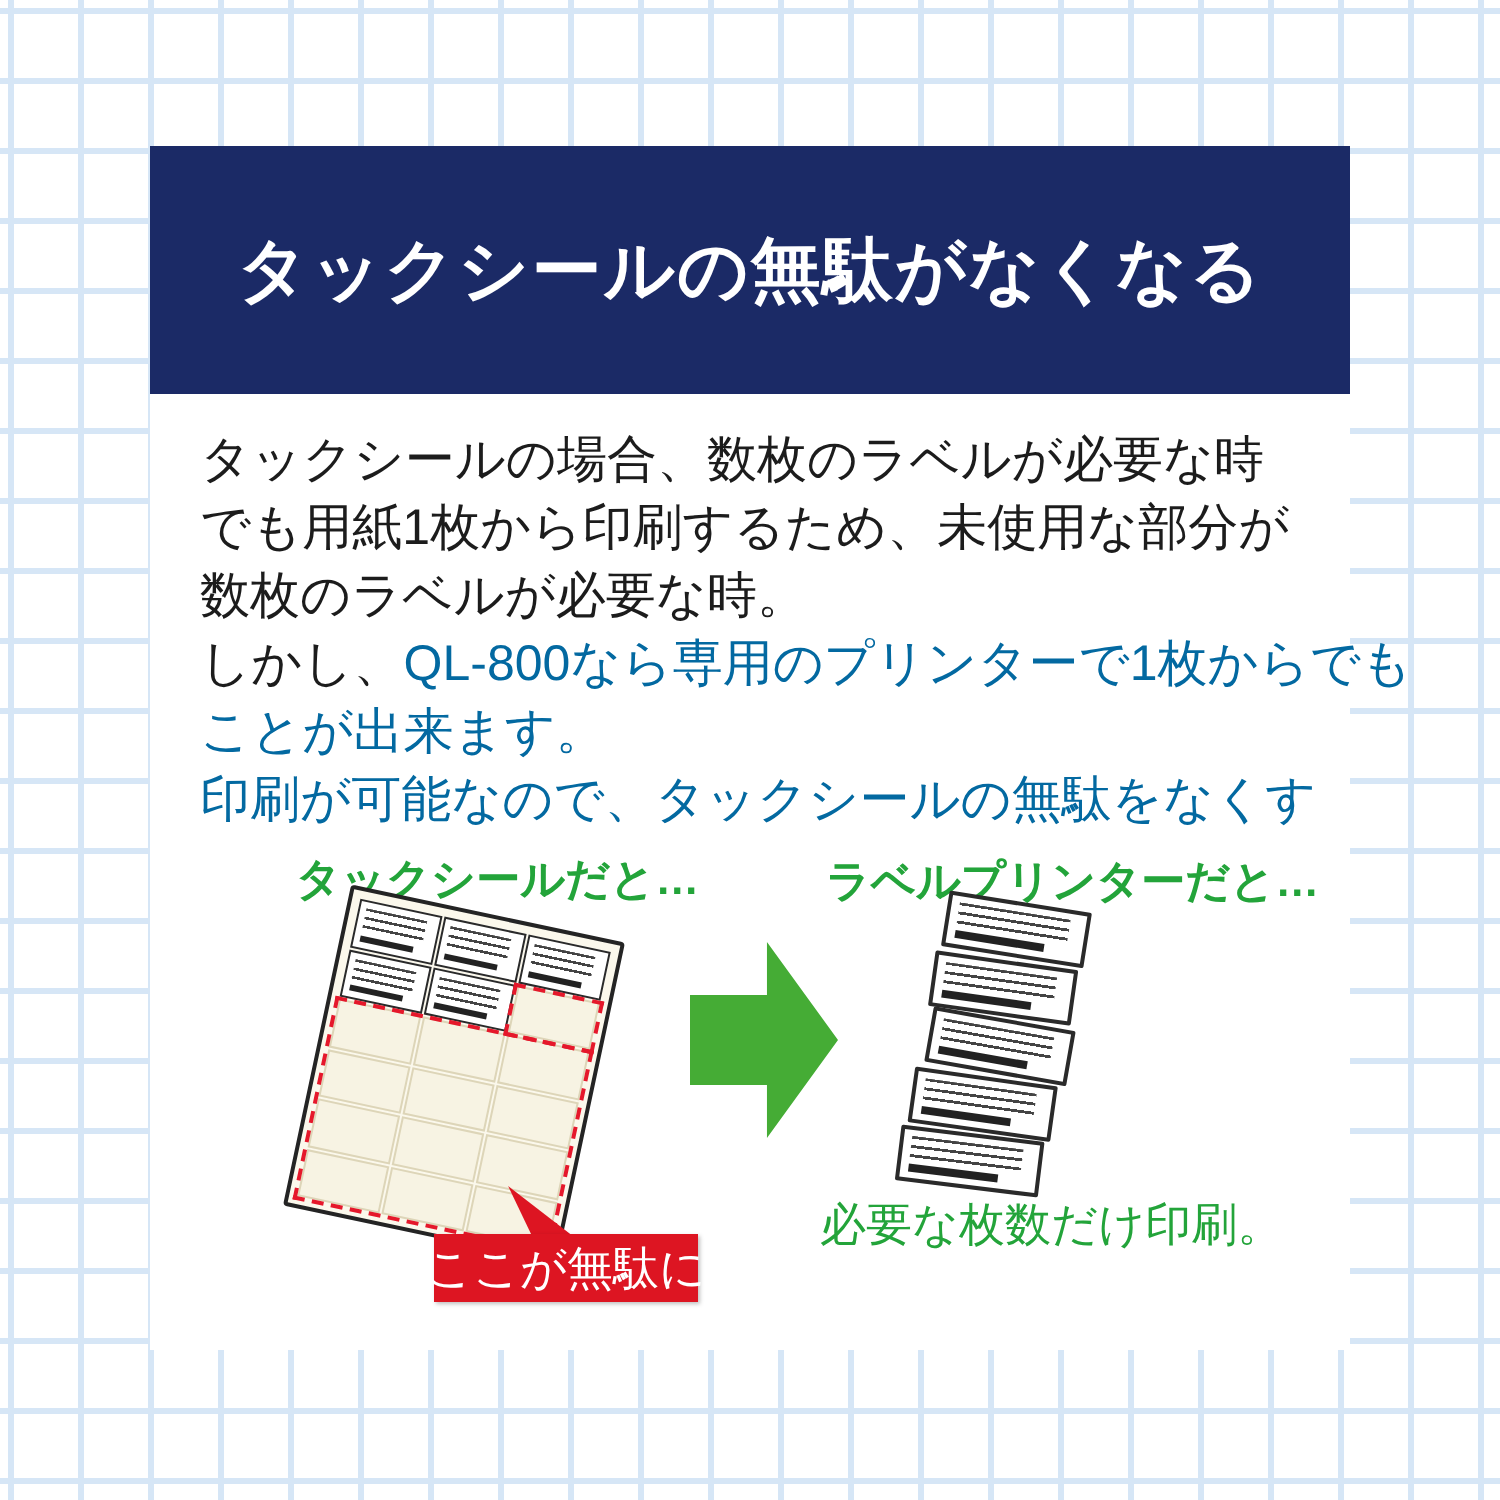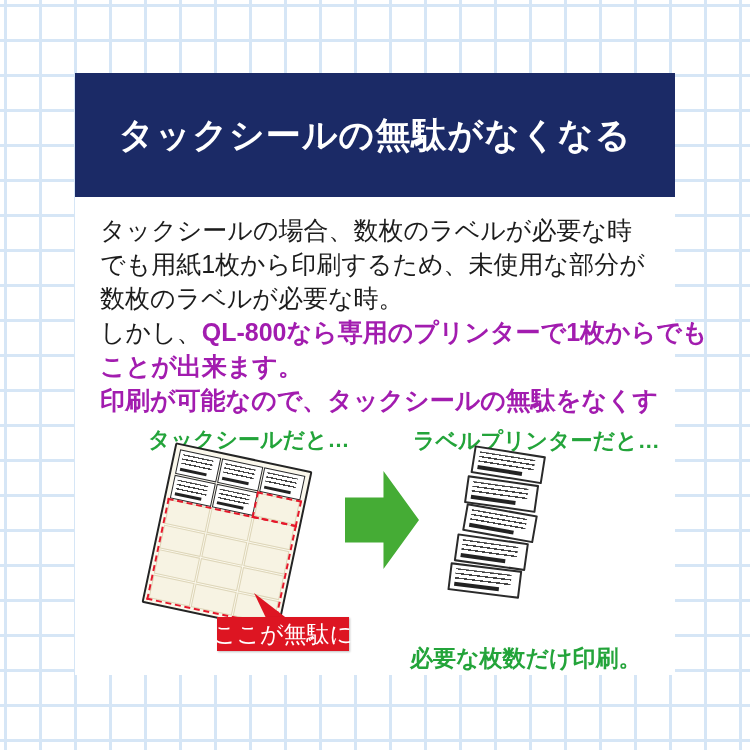--- a/index.html
+++ b/index.html
@@ -21,21 +21,21 @@
     position:absolute;left:0;top:0;width:600px;height:124px;
     background:#1b2a66;display:flex;align-items:center;justify-content:center;
   }
   .banner-title{
     color:#ffffff;font-size:35px;font-weight:bold;letter-spacing:1px;white-space:nowrap;
   }
   .desc{
     position:absolute;left:25px;top:140px;width:570px;
     font-size:25px;line-height:34px;color:#1c1c1c;white-space:nowrap;
   }
-  .desc .red{color:#a21caf;font-weight:bold;}
+  .desc .red{color:#0369a1;}
   .heading{
     position:absolute;font-size:22px;font-weight:bold;color:#23a43a;white-space:nowrap;
   }
   .heading.left{left:73px;top:352px;}
   .heading.right{left:338px;top:353px;}
 
   
   .sheet{
     position:absolute;left:82px;top:382px;width:140px;height:164px;
     background:#fbf8ec;border:2px solid #242424;border-radius:2px;
@@ -100,21 +100,21 @@
   .strip-label.printed::before{
     content:"";position:absolute;left:4px;right:8px;top:3px;height:50%;
     background:repeating-linear-gradient(to bottom,#444 0 1.4px,transparent 1.4px 4.6px);
   }
   .strip-label.printed::after{
     content:"";position:absolute;left:4px;bottom:3px;width:66%;height:3.5px;background:#222;
   }
 
   .caption{
     position:absolute;left:335px;top:524px;
-    font-size:23px;line-height:31px;font-weight:bold;color:#23a43a;white-space:nowrap;margin-top:46px;
+    font-size:23px;line-height:31px;font-weight:normal;color:#23a43a;white-space:nowrap;
   }
 </style>
 </head>
 <body>
 
 <div class="card">
 
   <div class="banner">
     <span class="banner-title">タックシールの無駄がなくなる</span>
   </div>

